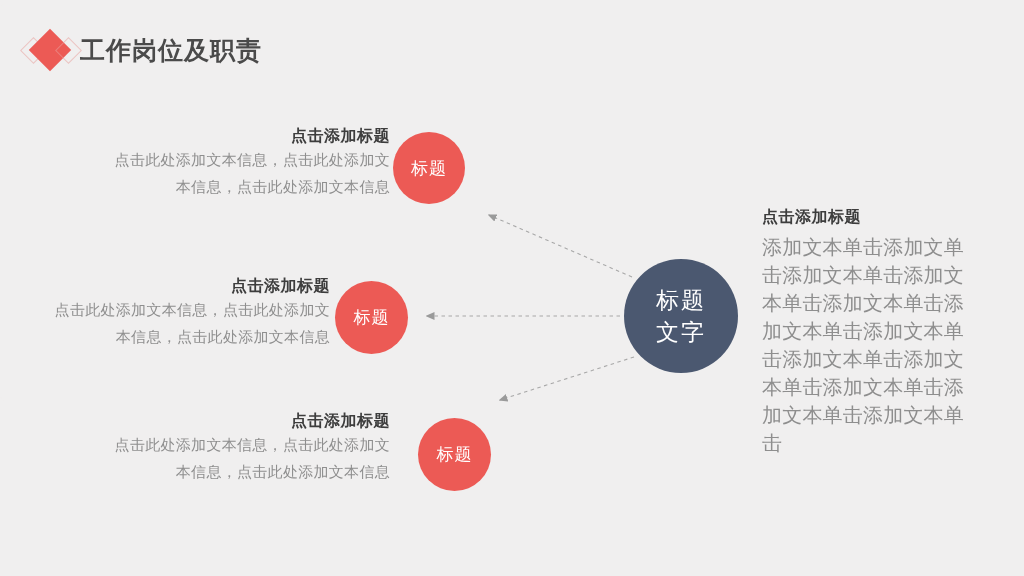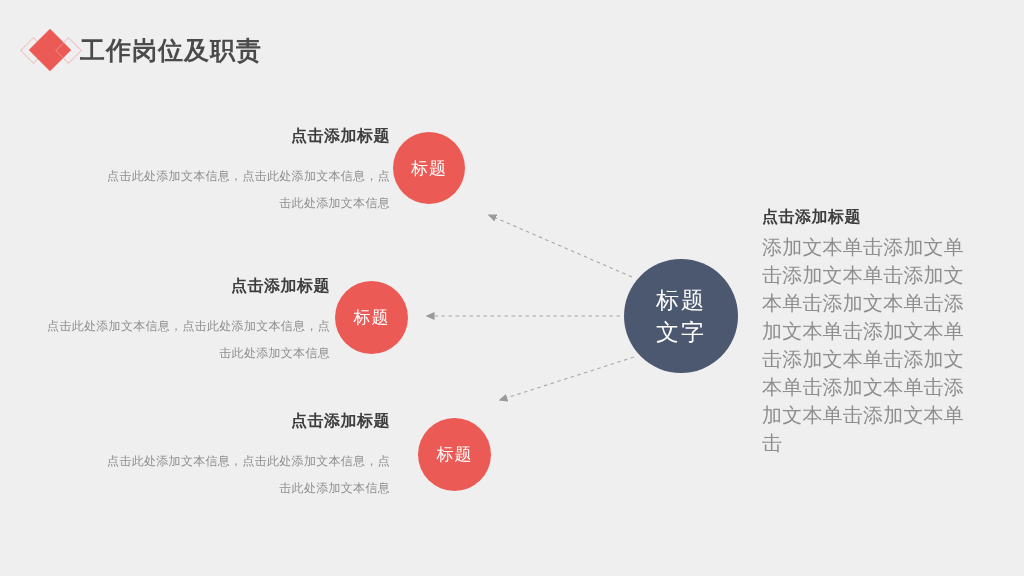--- a/index.html
+++ b/index.html
@@ -74,25 +74,25 @@
   }
   .branch-title {
     font-size: 16px;
     font-weight: bold;
     color: #3d3d3d;
     line-height: 22px;
     letter-spacing: .5px;
     white-space: nowrap;
   }
   .branch-body {
-    font-size: 12px;
+    font-size: 15px;
     color: #8e8e8e;
     line-height: 27px;
     letter-spacing: .3px;
-    margin-top: 16px;
+    margin-top: 0;
     width: 290px;
   }
 
   .branch-1 { left: 48px;  top: 125px; width: 342px; }
   .branch-2 { left: -12px; top: 275px; width: 342px; }
   .branch-3 { left: 48px;  top: 410px; width: 342px; }
   .branch-1 .branch-body, .branch-3 .branch-body { margin-left: 52px; }
   .branch-2 .branch-body { margin-left: 52px; }
 
   

